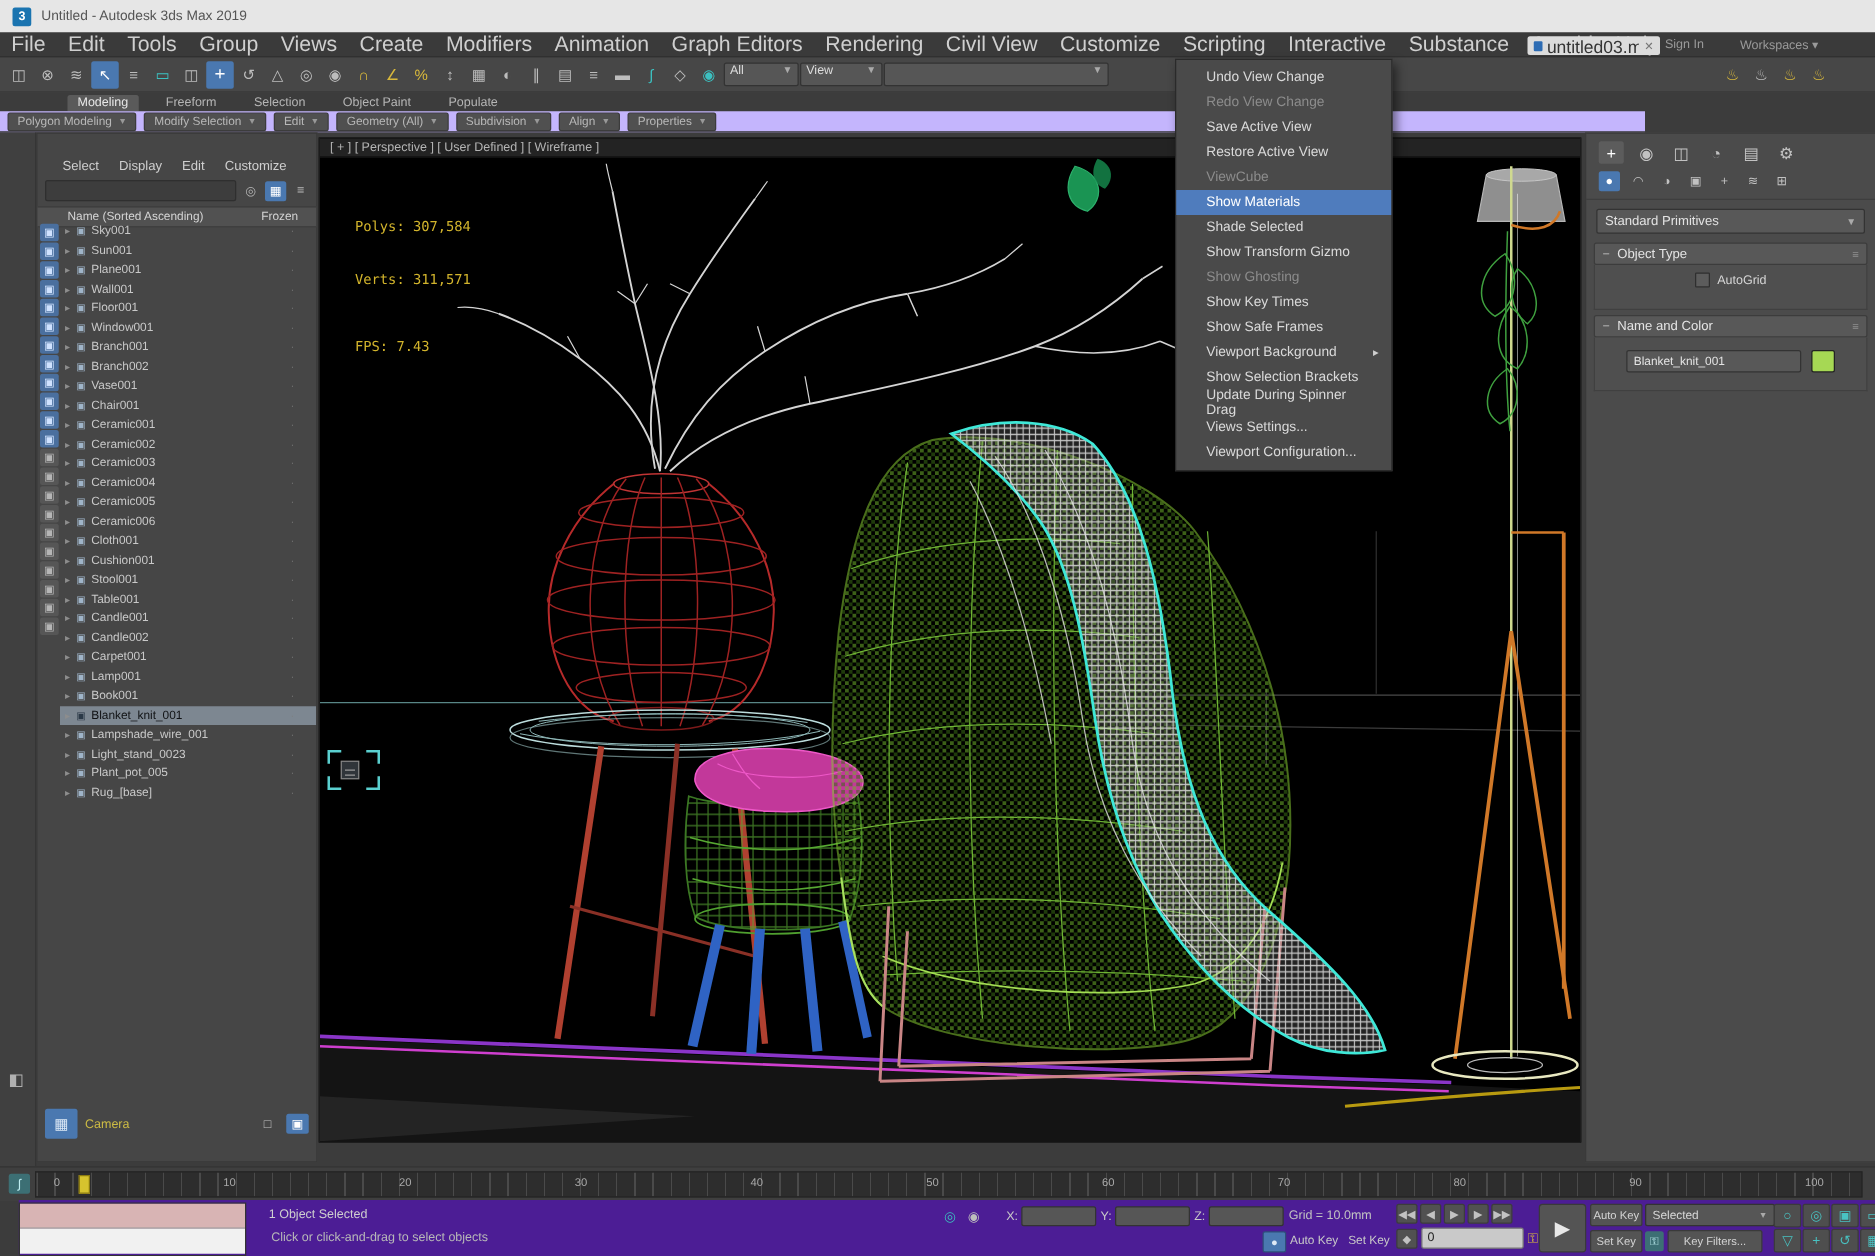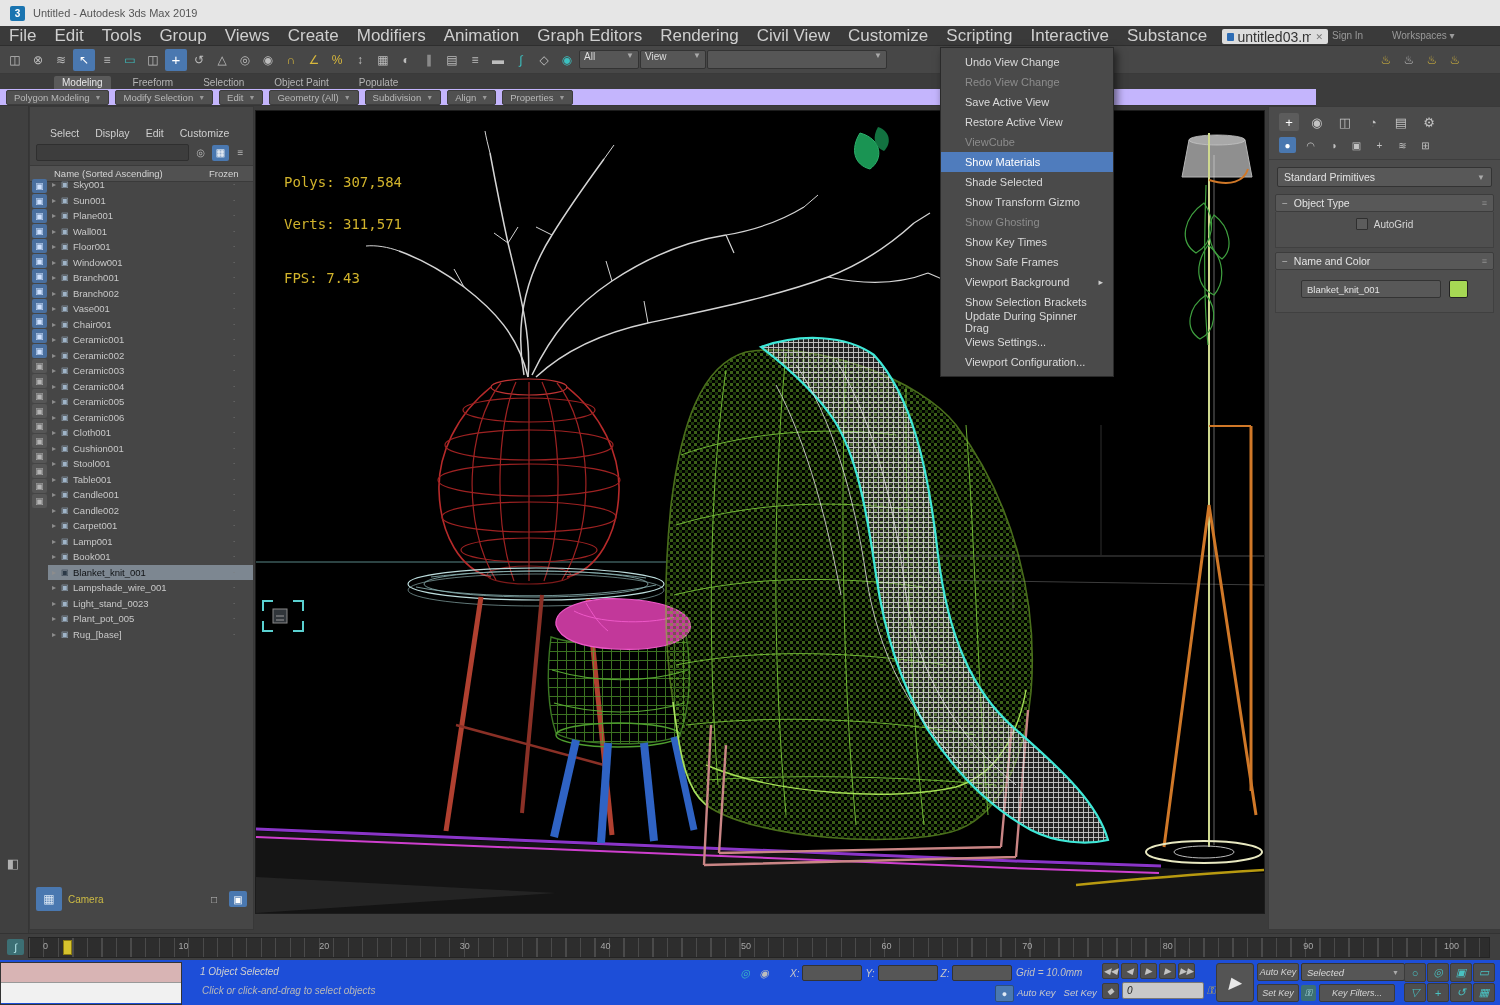--- a/index.html
+++ b/index.html
@@ -64,21 +64,21 @@
   .ex-frozen{width:38px;color:#7e7e7e;font-size:8px;text-align:center;}
   .ex-bottom{position:absolute;left:0;right:0;bottom:16px;height:28px;display:flex;align-items:center;gap:6px;padding:0 6px;}
   .ex-bottom .bb{width:26px;height:24px;background:#4a78b0;border-radius:2px;display:grid;place-items:center;color:#dce8f5;font-size:12px;}
   .ex-bottom .cam{color:#cdbb44;font-size:10px;}
   .ex-bottom .bi{width:18px;height:16px;display:grid;place-items:center;color:#c0c0c0;font-size:10px;border-radius:2px;}
   .ex-bottom .bi.blue{background:#4a78b0;color:#fff;}
   .ex-bottom .spacer{flex:1;}
   
   .viewport{position:absolute;left:255px;top:110px;width:1008px;height:802px;background:#000;border:1px solid #1c1c1c;}
   .vp-caption{height:14px;background:#232323;font-size:10px;color:#b4b4b4;display:flex;align-items:center;padding:0 8px;border-bottom:1px solid #111;}
-  .vp-stats{position:absolute;left:28px;top:36px;color:#d2b42c;font-size:14px;line-height:14px;font-family:"DejaVu Sans Mono",monospace;white-space:pre;}
+  .vp-stats{position:absolute;left:28px;top:36px;color:#d2b42c;font-size:11px;line-height:14px;font-family:"DejaVu Sans Mono",monospace;white-space:pre;}
   .vp-stats .fps{margin-top:12px;}
   .vp-svg{position:absolute;left:0;top:14px;width:1008px;height:788px;}
   
   .cmd{position:absolute;left:1268px;top:106px;width:231px;bottom:75px;background:#4b4b4b;border:1px solid #3a3a3a;}
   .cmd-tabs{display:flex;gap:8px;padding:6px 8px 4px 10px;}
   .cmd-tabs .ct{width:20px;height:18px;display:grid;place-items:center;color:#c2c2c2;font-size:13px;border-radius:2px;}
   .cmd-tabs .ct.active{background:#5c5c5c;color:#fff;}
   .cmd-cats{display:flex;gap:6px;padding:2px 8px 6px 10px;border-bottom:1px solid #3e3e3e;}
   .cmd-cats .cc{width:17px;height:16px;display:grid;place-items:center;color:#c2c2c2;font-size:10px;border-radius:2px;}
   .cmd-cats .cc.active{background:#4a78b0;color:#fff;}
@@ -106,21 +106,21 @@
   .mi.sub .sub-arrow{display:inline;}
   
   .trackbar{position:absolute;left:0;right:0;top:933px;height:27px;background:#3f3f3f;border-top:1px solid #333;}
   .tb-open{position:absolute;left:7px;top:5px;width:17px;height:16px;background:#3c6f74;border-radius:2px;color:#bfeff2;font-size:10px;display:grid;place-items:center;}
   .ruler{position:absolute;left:28px;right:10px;top:3px;bottom:3px;background:#2d2d2d;border:1px solid #242424;
          background-image:repeating-linear-gradient(90deg,#4a4a4a 0 1px,transparent 1px 14.5px);}
   .ruler-labels{position:absolute;left:14px;right:30px;top:3px;display:flex;justify-content:space-between;}
   .ruler-labels span{font-size:9px;color:#a8a8a8;}
   .time-slider{position:absolute;left:34px;top:2px;bottom:2px;width:7px;background:#d6c32e;border:1px solid #8a7a10;}
   
-  .statusbar{position:absolute;left:0;right:0;top:960px;height:45px;background:#1d4ed8;font-style:italic;}
+  .statusbar{position:absolute;left:15px;right:0;top:960px;height:45px;background:#4c1d95;}
   .listener{position:absolute;left:0;top:2px;width:180px;height:41px;border:1px solid #333;}
   .listener .pink{height:19px;background:#d8b4b4;border-bottom:1px solid #999;}
   .listener .white{height:20px;background:#f1f1f1;}
   .sel-status{position:absolute;left:200px;top:6px;font-size:10px;color:#cfcfcf;}
   .prompt{position:absolute;left:202px;top:25px;font-size:10px;color:#b8b8b8;}
   .st-ico{position:absolute;width:16px;height:16px;display:grid;place-items:center;font-size:11px;color:#bdbdbd;}
   .coord{position:absolute;top:5px;display:flex;align-items:center;gap:3px;font-size:10px;color:#c9c9c9;}
   .coord .cf{width:58px;height:14px;background:#565656;border:1px solid #333;border-radius:2px;}
   .grid-lbl{position:absolute;left:1016px;top:7px;font-size:10px;color:#c2c2c2;}
   .setkey-btn{position:absolute;left:995px;top:25px;width:17px;height:15px;background:#4a78b0;border:1px solid #2d4f7a;border-radius:2px;display:grid;place-items:center;color:#dfe9f5;font-size:9px;}
@@ -537,20 +537,21 @@
   <div class="ex-bottom">
     <div class="bb">▦</div>
     <span class="cam">Camera</span>
     <span class="spacer"></span>
     <div class="bi">□</div>
     <div class="bi blue">▣</div>
   </div>
 </div>
 
 <div class="viewport">
+  <div class="vp-caption">[ + ]  [ Perspective ]  [ User Defined ]  [ Wireframe ]</div>
 
   <svg class="vp-svg" viewBox="0 0 1008 788">
     <defs>
       <pattern id="weave" width="6" height="6" patternUnits="userSpaceOnUse">
         <rect x="0" y="0" width="3" height="3" fill="#6db02c"></rect>
         <rect x="3" y="3" width="3" height="3" fill="#3a6b14"></rect>
       </pattern>
       <pattern id="knit" width="5" height="5" patternUnits="userSpaceOnUse">
         <path d="M0,2.5 H5 M2.5,0 V5" stroke="#e6e6e6" stroke-width="0.9" opacity="0.85"></path>
       </pattern>

